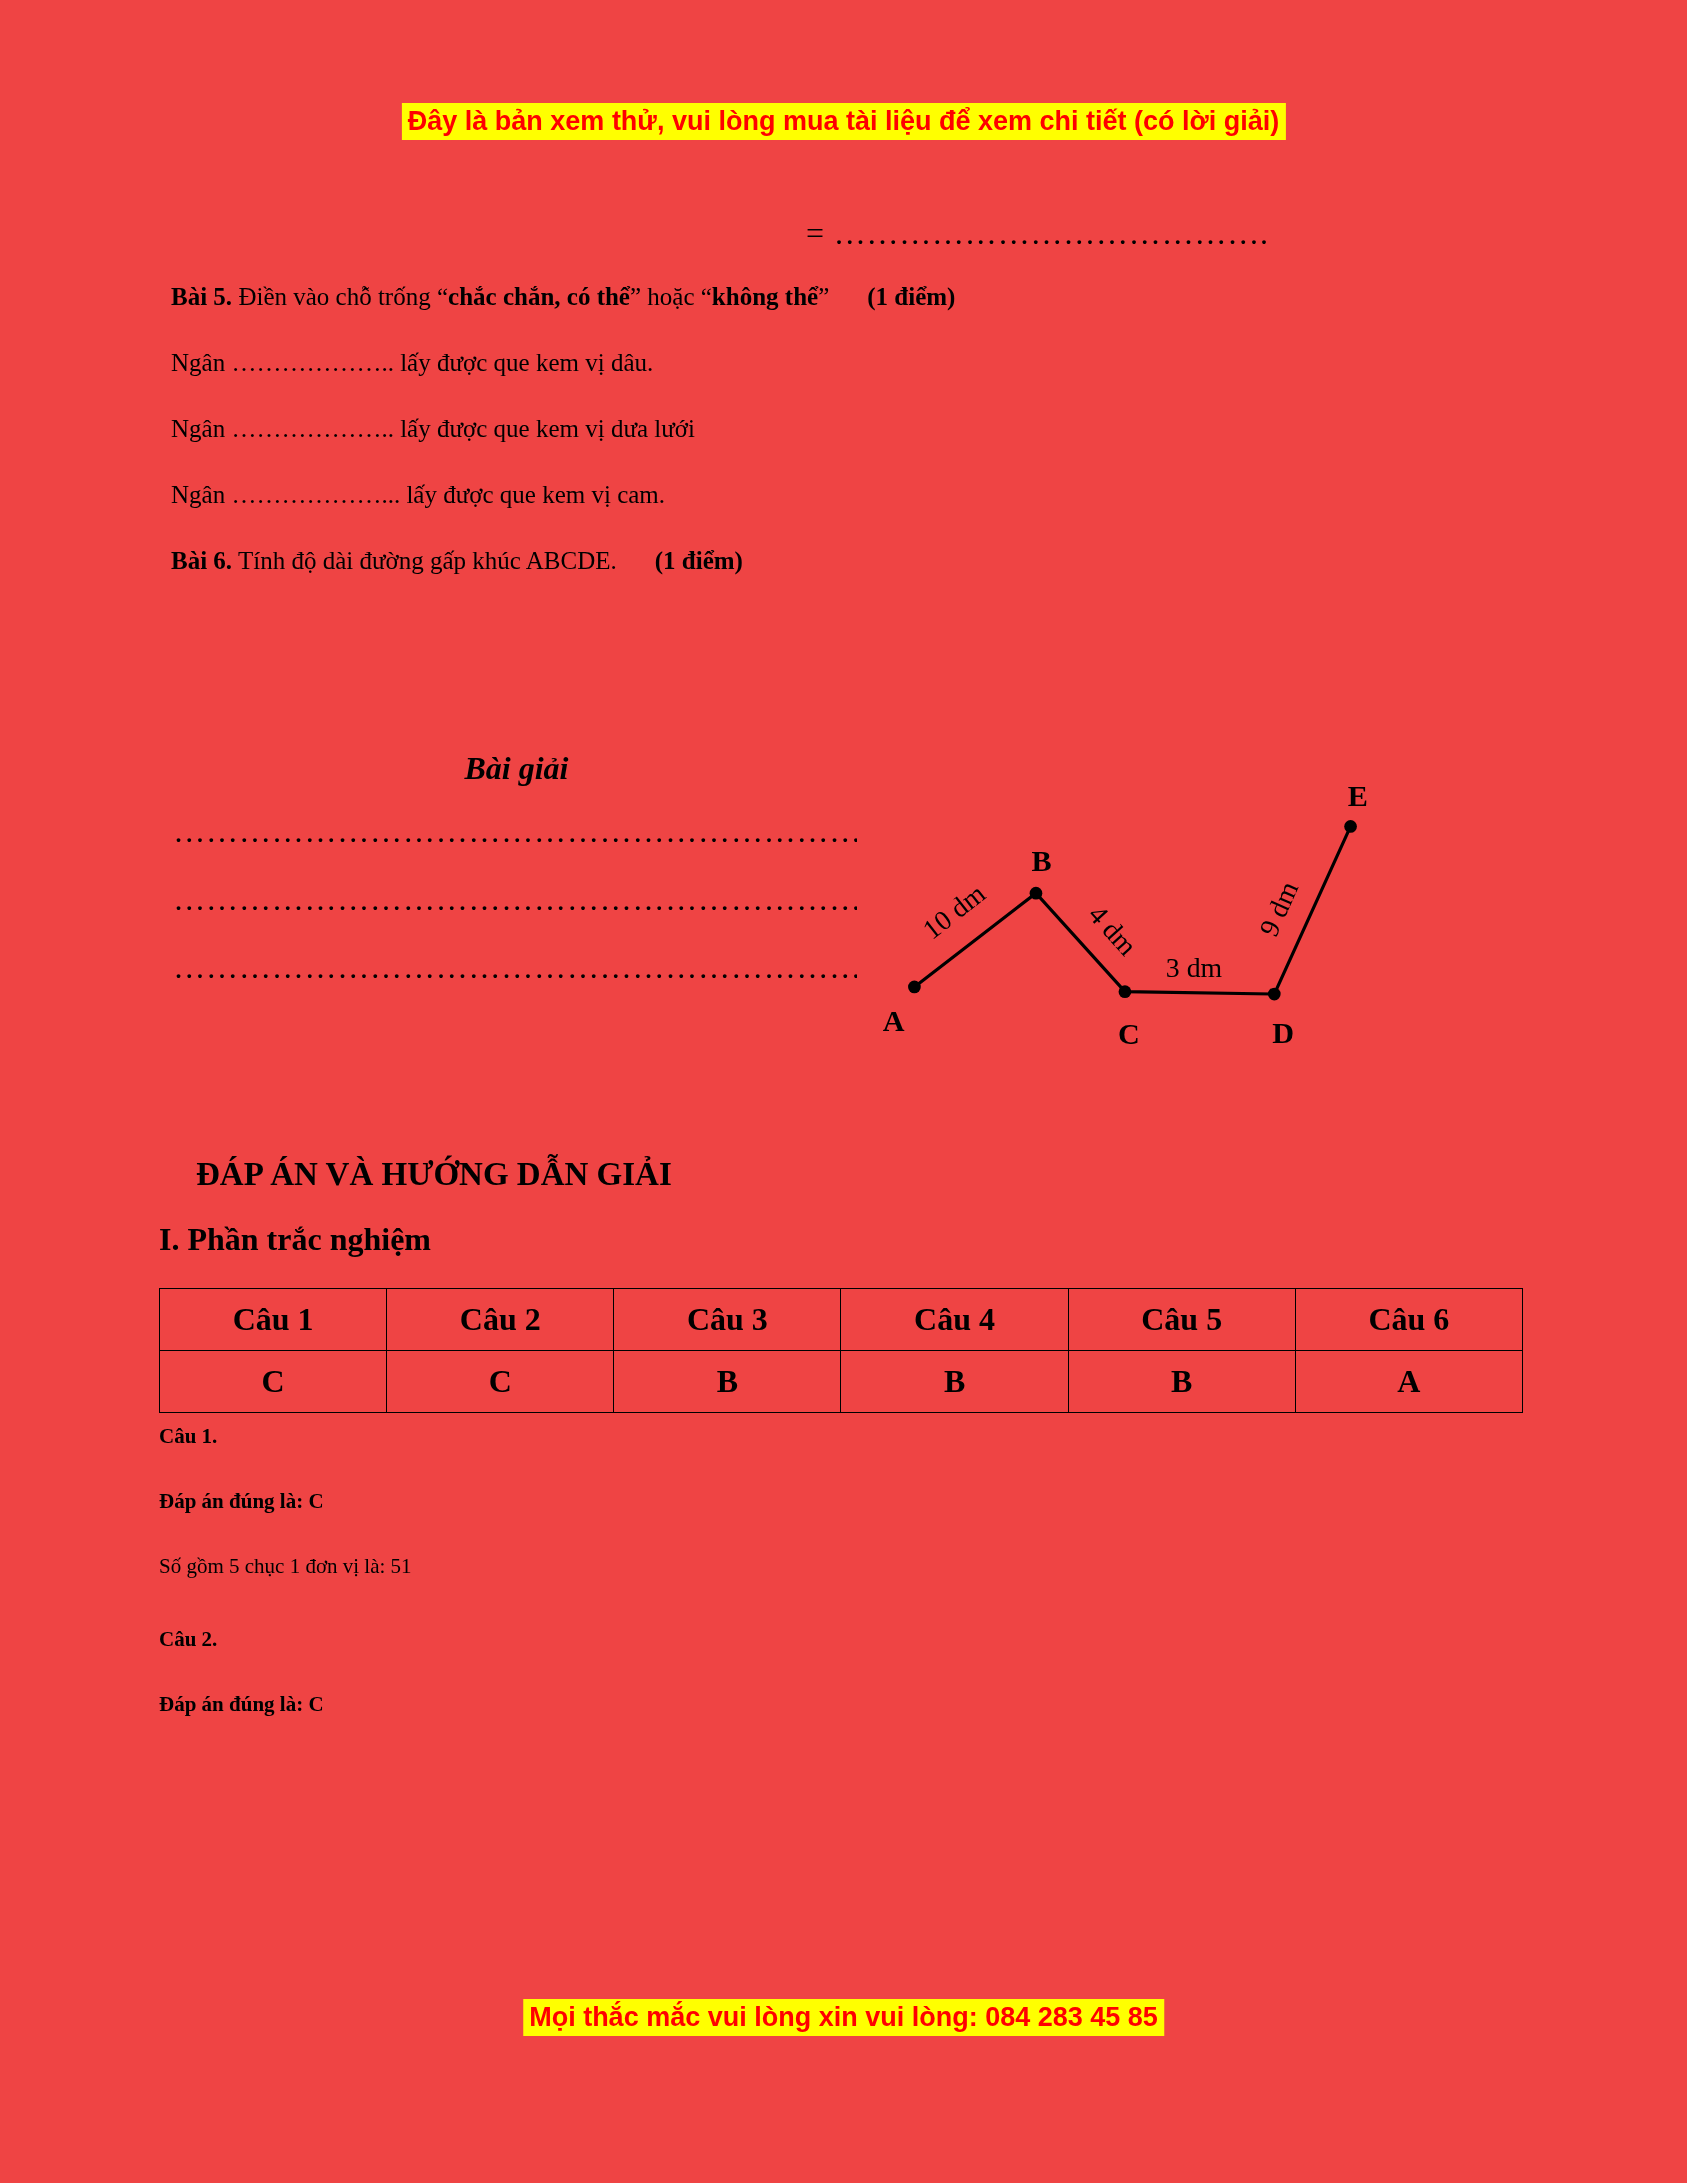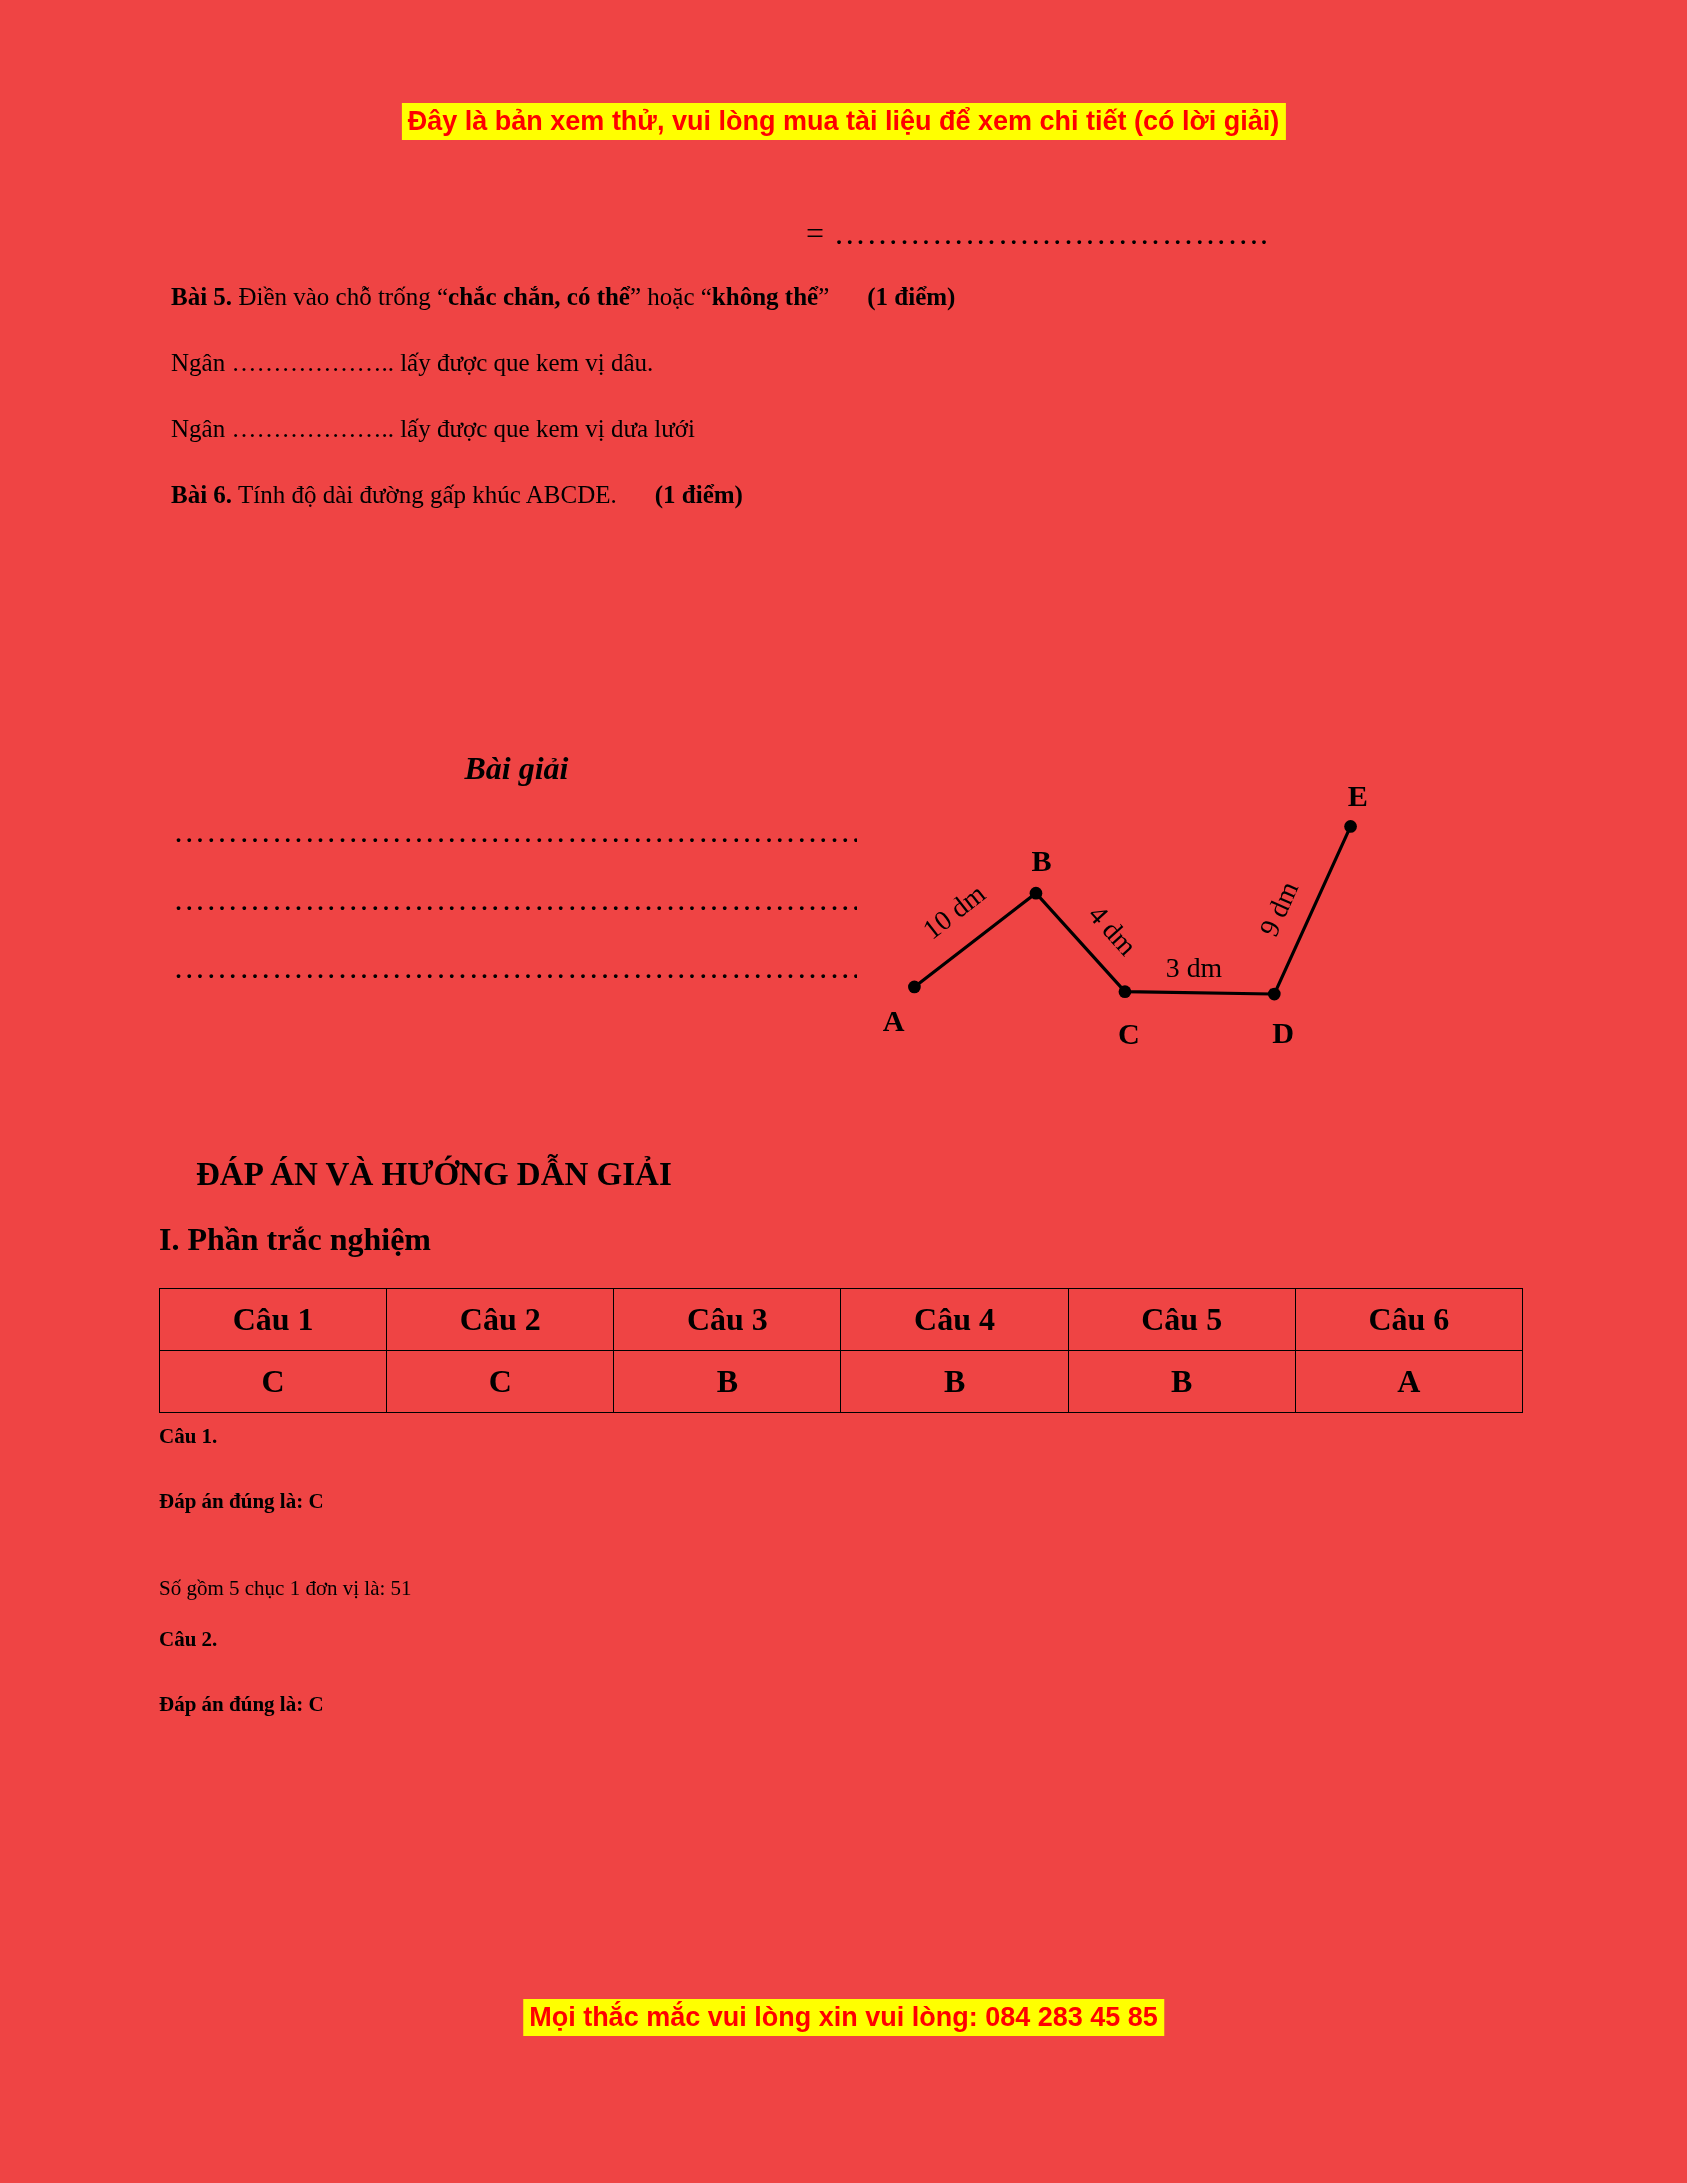--- a/index.html
+++ b/index.html
@@ -53,37 +53,38 @@
   .ans-table {
     position:absolute; top:1288px; left:159px; width:1364px;
     border-collapse:collapse; font-size:32px; font-weight:bold; text-align:center;
     table-layout:fixed;
   }
   .ans-table td { border:1.6px solid #000000; height:62px; }
   .labs { position:absolute; left:159px; font-size:21px; }
   .bold { font-weight:bold; }
   .l-cau1  { top:1424px; }
   .l-cau1a { top:1489px; }
-  .l-cau1e { top:1554px;margin-top:22px; }
+  .l-cau1e { top:1554px; }
   .l-cau2  { top:1627px; }
   .l-cau2a { top:1692px; }
 </style>
 </head>
 <body>
 
 <div class="page">
 
   <div class="banner banner-top">Đây là bản xem thử, vui lòng mua tài liệu để xem chi tiết (có lời giải)</div>
 
   <div class="equation">= ………………………………….</div>
 
   <div class="textflow">
     <p><b>Bài 5.</b><span> Điền vào chỗ trống “</span><b>chắc chắn, có thể</b><span>” hoặc “</span><b>không thể</b><span>”</span><b class="pts">(1 điểm)</b></p>
     <p>Ngân ……………….. lấy được que kem vị dâu.</p>
     <p>Ngân ……………….. lấy được que kem vị dưa lưới</p>
+    <p>Ngân ………………... lấy được que kem vị cam.</p>
     <p><b>Bài 6.</b><span> Tính độ dài đường gấp khúc ABCDE.</span><b class="pts">(1 điểm)</b></p>
   </div>
 
   <div class="solution">
     <div class="solution-title">Bài giải</div>
     <div class="dotted d1">……………………………………………………………………</div>
     <div class="dotted d2">……………………………………………………………………</div>
     <div class="dotted d3">……………………………………………………………………</div>
 
     <svg class="diagram" width="572" height="294" viewBox="0 0 720 370">

